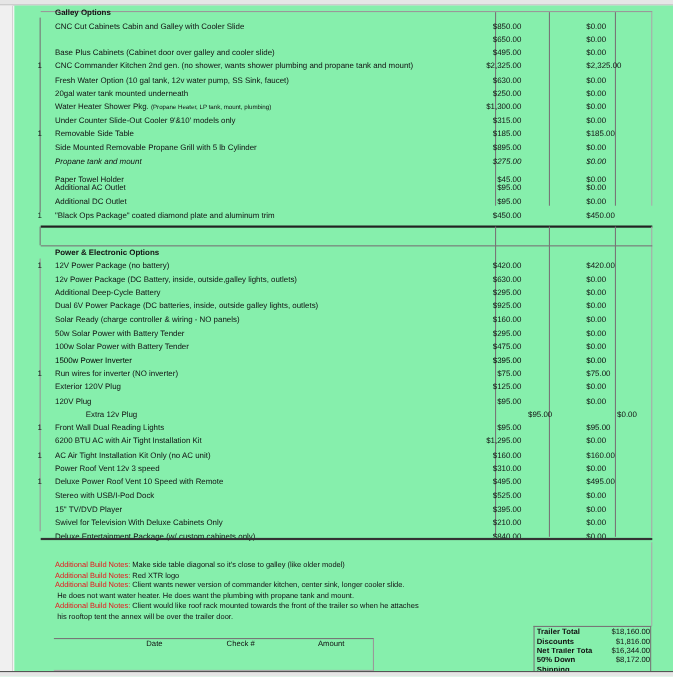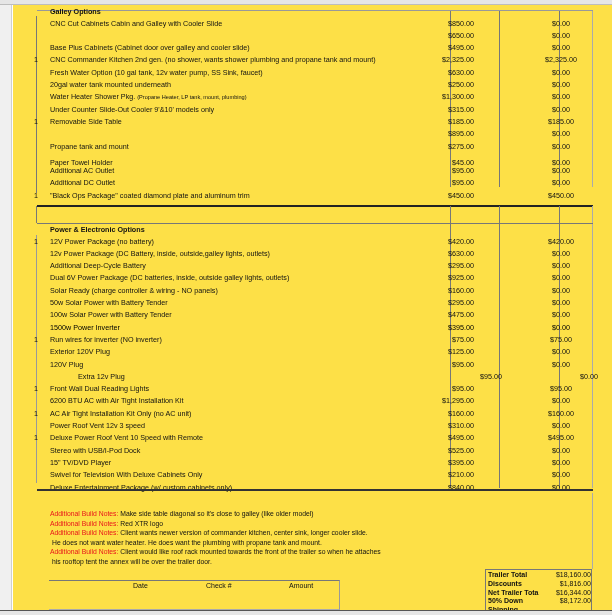--- a/index.html
+++ b/index.html
@@ -2,30 +2,30 @@
 <html><head>
   <meta charset="utf-8">
   <style>
     * { box-sizing: border-box; margin: 0; padding: 0; }
     html, body { width: 612px; height: 615px; overflow: hidden; background: #ffffff; }
     body { font-family: "Liberation Sans", sans-serif; font-size: 7.2px; color: #111; position: relative; }
     .topbar { position: absolute; left: 0; top: 0; width: 612px; height: 5px; background: #e6e6e6; border-bottom: 1px solid #bdbdbd; }
     .leftgutter { position: absolute; left: 0; top: 5px; width: 12px; height: 605px; background: #f0f0f0; border-right: 1px solid #d0d0d0; }
     .bottombar { position: absolute; left: 0; top: 610px; width: 612px; height: 5px; background: #e6e6e6; border-top: 1px solid #555; }
 
-    .sheet { position: absolute; left: 13px; top: 5px; width: 599px; height: 605px; background: #fde047; }
+    .sheet { position: absolute; left: 13px; top: 5px; width: 599px; height: 605px; background: #86efac; }
 
     .section { position: absolute; left: 0; width: 580px; }
     .row { position: absolute; left: 0; width: 580px; height: 12px; display: flex; align-items: center; }
     .qty { position: absolute; left: 18px; width: 10px; text-align: center; }
     .desc { position: absolute; left: 37px; white-space: nowrap; }
     .desc.bold { font-weight: bold; }
     .desc small { font-size: 5.6px; }
     .price { position: absolute; left: 395px; width: 68px; text-align: right; padding-right: 2px; }
-    .total { position: absolute; left: 520px; width: 58px; text-align: center; padding-right: 2px; }
+    .total { position: absolute; left: 520px; width: 58px; text-align: left; padding-right: 2px; }
 
     .vline { position: absolute; width: 1px; background: #777; }
     .hline { position: absolute; height: 1.5px; background: #222; }
     .hline.thin { height: 1px; background: #777; }
 
     .notes { position: absolute; left: 37px; top: 504px; width: 520px; font-size: 6.8px; line-height: 9.5px; }
     .notes .lbl { color: #e8141a; }
     .notes .cont { padding-left: 2px; }
 
     .payment { position: absolute; left: 36px; top: 575px; width: 291px; height: 30px; border-top: 1px solid #777; border-right: 1.5px solid #999; border-bottom: 1px solid #aaa; }
@@ -105,24 +105,25 @@
           <span class="total">$0.00</span>
         </div>
         <div class="row" style="top: 110.4px;">
           <span class="qty">1</span>
           <span class="desc"><span>Removable Side Table</span><small></small></span>
           <span class="price">$185.00</span>
           <span class="total">$185.00</span>
         </div>
         <div class="row" style="top: 122.7px;">
           <span class="qty"></span>
+          <span class="desc"><span>Side Mounted Removable Propane Grill with 5 lb Cylinder</span><small></small></span>
           <span class="price">$895.00</span>
           <span class="total">$0.00</span>
         </div>
-        <div class="row" style="top: 135px;">
+        <div class="row" style="top: 135px; font-style: italic;">
           <span class="qty"></span>
           <span class="desc"><span>Propane tank and mount</span><small></small></span>
           <span class="price">$275.00</span>
           <span class="total">$0.00</span>
         </div>
         <div class="row" style="top: 151px;">
           <span class="qty"></span>
           <span class="desc"><span>Paper Towel Holder</span><small></small></span>
           <span class="price">$45.00</span>
           <span class="total">$0.00</span>

